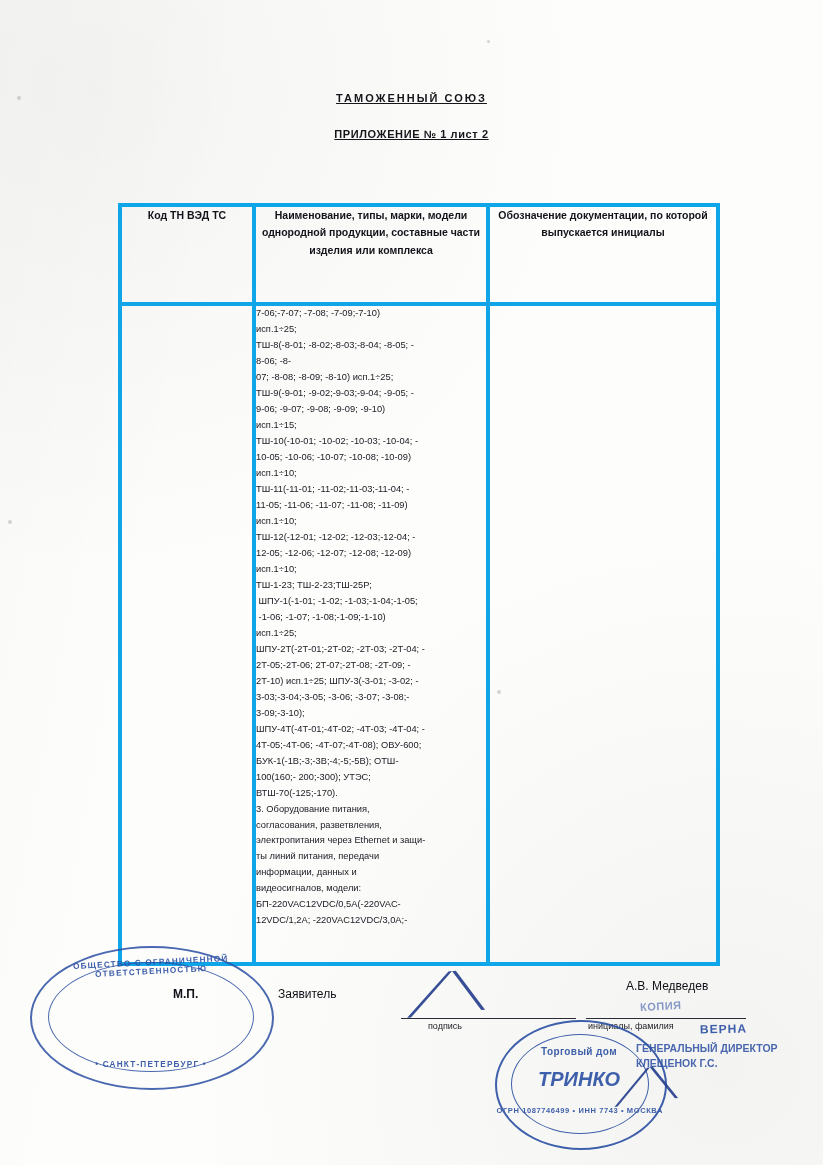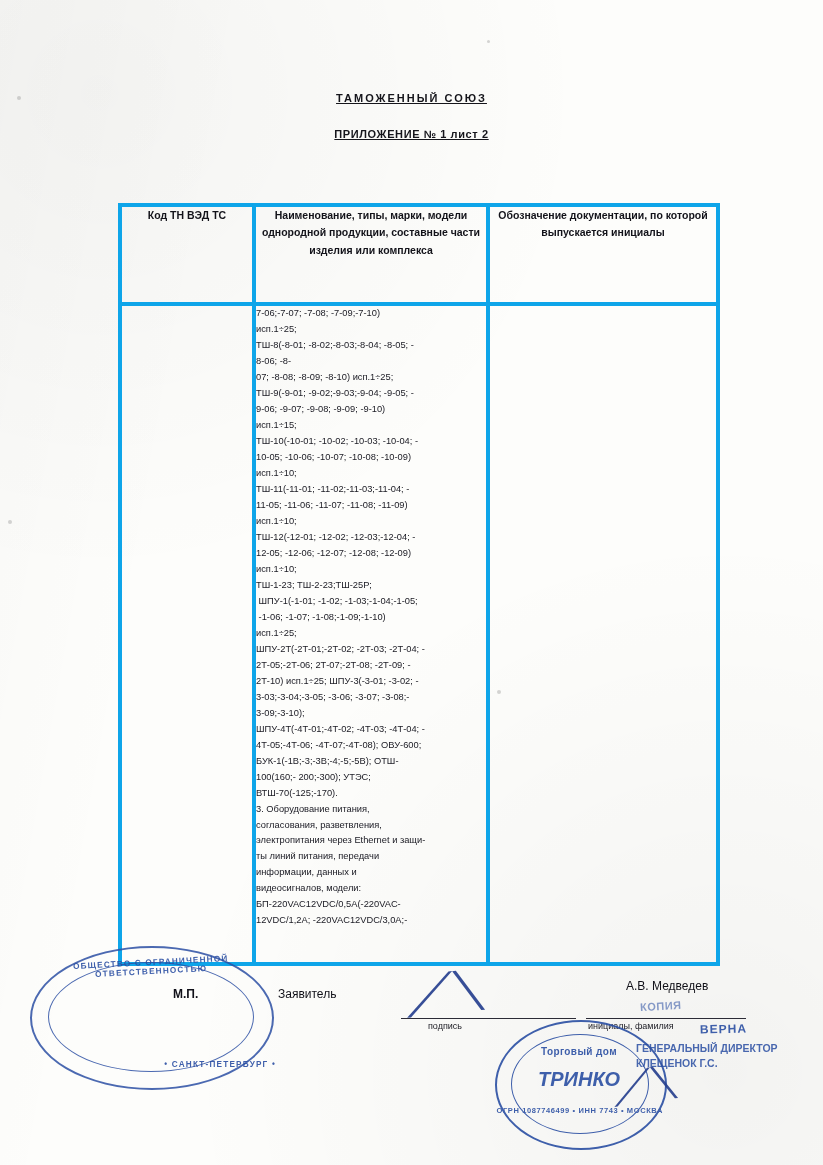--- a/index.html
+++ b/index.html
@@ -180,21 +180,21 @@
     position: absolute;
     width: 100%;
     text-align: center;
     color: #2b4fa3;
     font-size: 8.2px;
     letter-spacing: 1.2px;
     font-weight: bold;
     opacity: 0.9;
   }
   .stamp-text-top { top: -2px; transform: rotate(-3deg); }
-  .stamp-text-bottom { top: 100px; text-align: right; }
+  .stamp-text-bottom { top: 100px; }
   .stamp-center {
     position: absolute;
     top: 38px;
     width: 100%;
     text-align: center;
     color: #2b4fa3;
     font-family: "Liberation Serif", serif;
     font-style: italic;
     font-size: 24px;
     opacity: 0.9;

